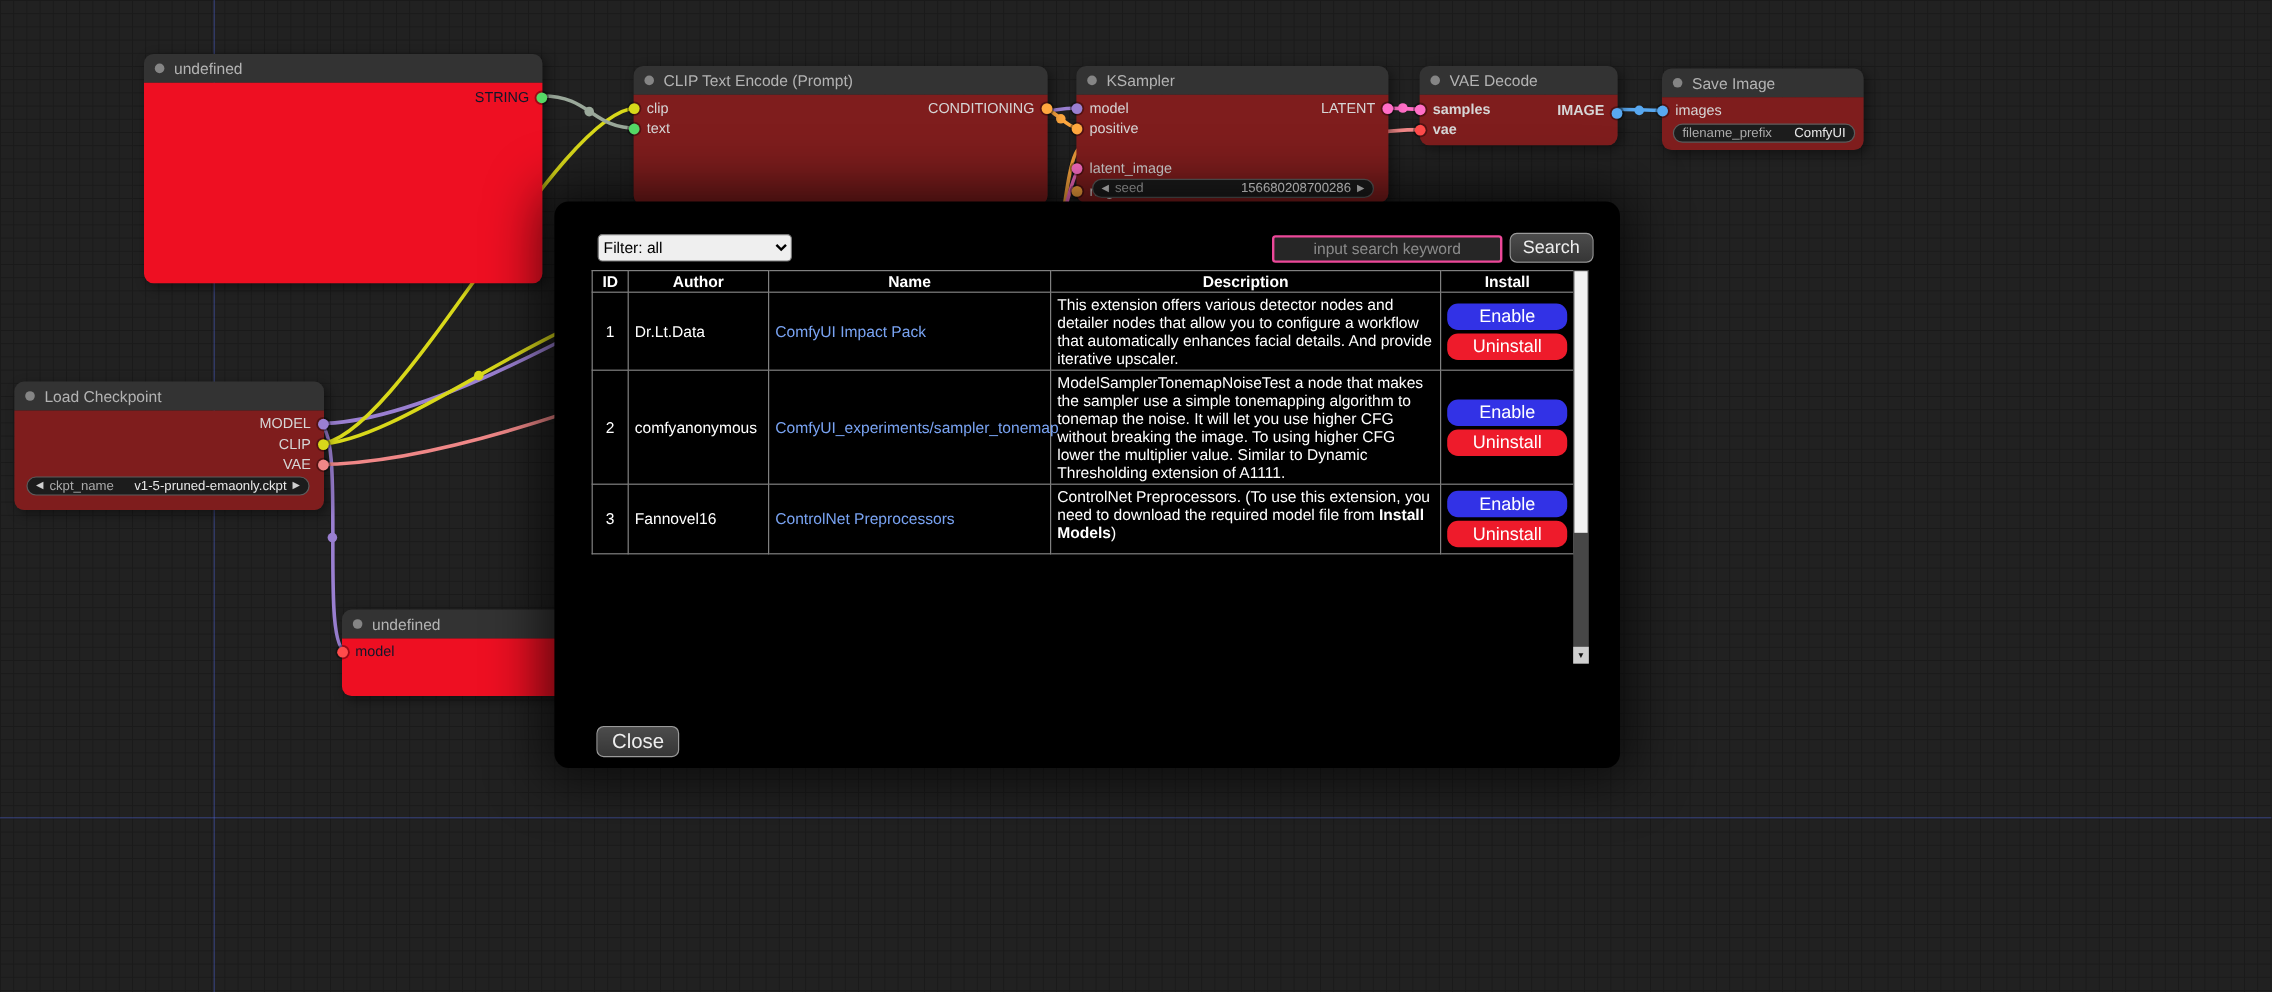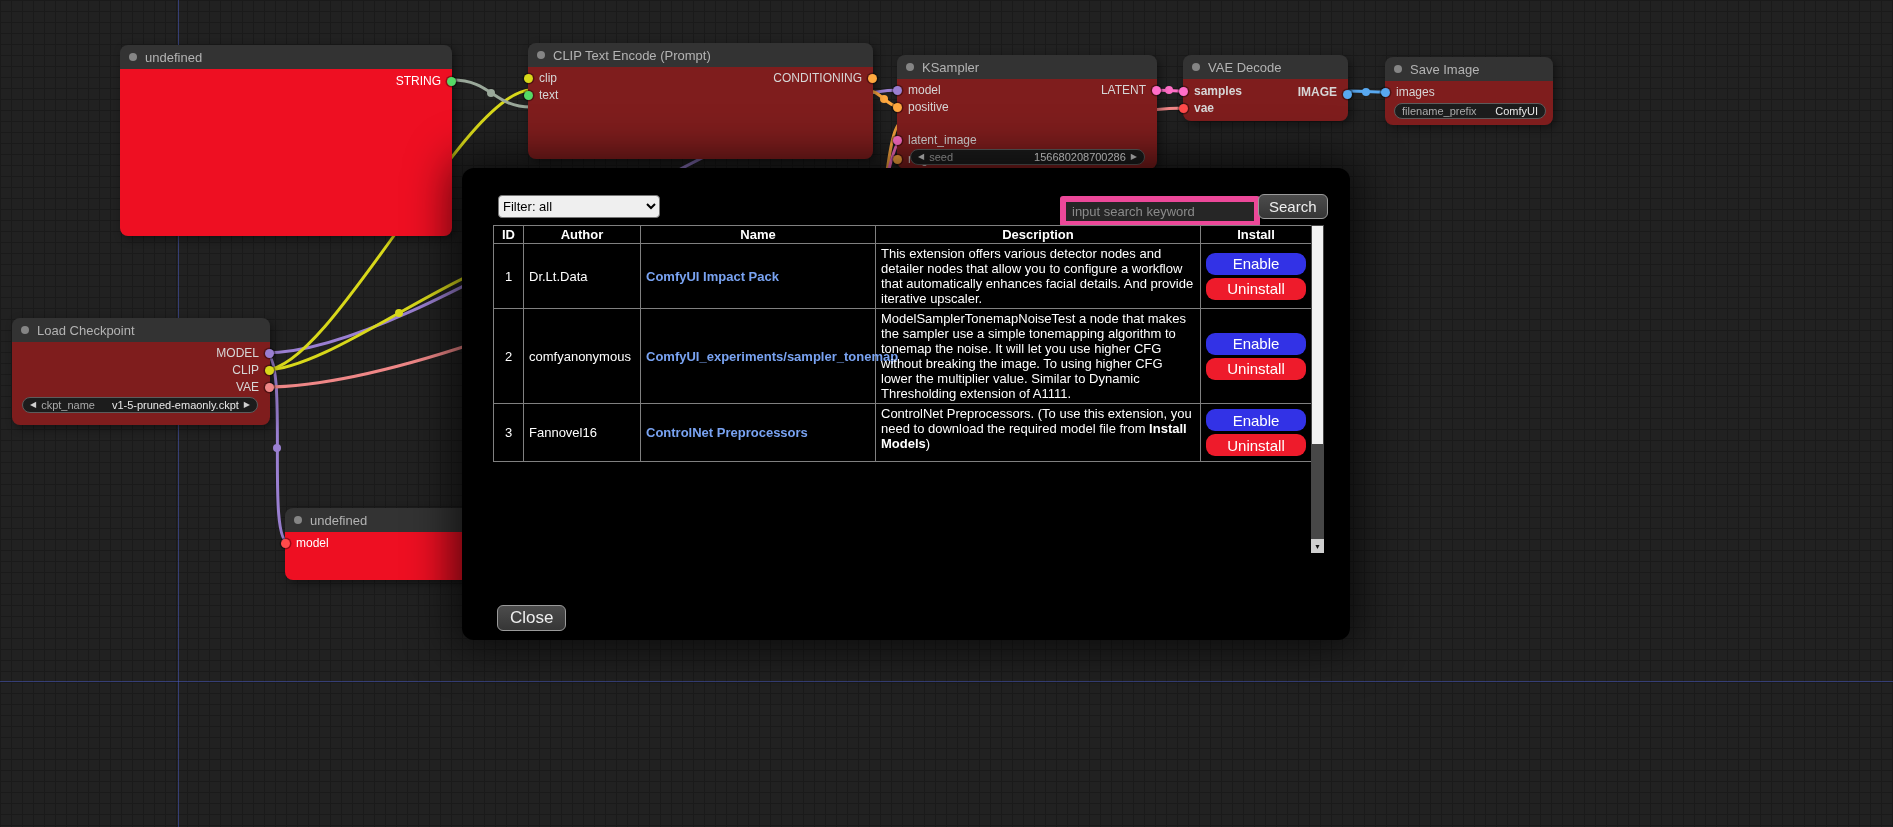--- a/index.html
+++ b/index.html
@@ -22,45 +22,45 @@
   .w-blue{stroke:var(--wire_blue);}     .f-blue{fill:var(--wire_blue);}
 
   .node{position:absolute;border-radius:8px;box-shadow:3px 3px 10px rgba(0,0,0,.45);font-size:13px;}
   .node-header{height:24px;background:#333;border-radius:8px 8px 0 0;display:flex;align-items:center;gap:8px;padding:0 9px;}
   .node-title{color:#b3b3b3;font-size:13px;white-space:nowrap;overflow:hidden;}
   .tdot{width:8px;height:8px;border-radius:50%;background:#858585;flex:none;}
   .node-body{position:relative;background:#7f1d1d;border-radius:0 0 8px 8px;}
   .node-body.red{background:var(--node_red);}
   .port{position:absolute;height:16px;display:flex;align-items:center;gap:6px;font-size:12px;color:#d6d6d6;white-space:nowrap;}
   .port.in{left:-4px;} .port.out{right:-4px;}
-  .port.onred{color:#ffffff;text-align:center;}
+  .port.onred{color:#0f172a;text-align:center;}
   .pdot{width:9px;height:9px;border-radius:50%;box-shadow:0 0 0 1.5px rgba(0,0,0,.35);flex:none;}
   .c-yellow{background:var(--wire_yellow);} .c-green{background:var(--wire_green);}
   .c-orange{background:var(--wire_orange);} .c-purple{background:var(--wire_purple);}
   .c-pink{background:var(--wire_pink);}     .c-salmon{background:var(--wire_salmon);}
   .c-red{background:var(--port_red);}       .c-blue{background:var(--wire_blue);}
   .widget{position:absolute;display:flex;align-items:center;background:#1c1c1c;border:1px solid #5c5c5c;border-radius:9px;height:16px;font-size:11px;color:#aaa;padding:0 7px;gap:5px;box-sizing:border-box;}
   .widget .arrow{font-size:8px;color:#cfcfcf;line-height:1;}
   .widget .wvalue{margin-left:auto;color:#e8e8e8;white-space:nowrap;overflow:hidden;}
 
   .dialog{position:absolute;left:462px;top:168px;width:888px;height:472px;background:#000000;border-radius:12px;box-shadow:0 0 45px 10px rgba(0,0,0,.65);}
   .filter-select{position:absolute;left:36px;top:27px;width:162px;height:23px;font-size:13px;font-family:"Liberation Sans",sans-serif;border-radius:4px;}
-  .search-input{position:absolute;left:598px;top:28px;width:176px;height:17px;background:#262626;border:6px solid #ec4899;border-radius:3px;color:#cfcfcf;font-size:13px;padding:1px 6px;font-family:"Liberation Sans",sans-serif;}
+  .search-input{position:absolute;left:598px;top:28px;width:176px;height:17px;background:#262626;border:2px solid #ec4899;border-radius:3px;color:#cfcfcf;font-size:13px;padding:1px 6px;font-family:"Liberation Sans",sans-serif;text-align:center;}
   .search-input::placeholder{color:#8b8b8b;}
   .gray-btn{color:#eee;background:linear-gradient(#4c4c4c,#363636);border:1px solid #9a9a9a;border-radius:6px;cursor:pointer;font-family:"Liberation Sans",sans-serif;}
   .search-btn{position:absolute;left:796px;top:26px;height:25px;padding:0 10px;font-size:15px;}
   .close-btn{position:absolute;left:35px;top:437px;padding:2px 12px;font-size:17px;}
 
   .table-wrap{position:absolute;left:31px;top:57px;width:831px;height:328px;}
   table.ext{border-collapse:collapse;table-layout:fixed;width:818px;font-size:13px;color:#fff;padding-left:10px;}
   table.ext th{background:#000;border:1px solid #808080;font-weight:bold;font-size:13px;height:17px;padding:0;}
   table.ext td{border:1px solid #808080;padding:2px 5px;}
   td.cid{text-align:center;}
   td.cdesc{vertical-align:top;line-height:15px;padding:1px 4px;}
-  a.ext-link{color:var(--link_blue);font-weight:bold;text-decoration:none;}
+  a.ext-link{color:var(--link_blue);font-weight:normal;text-decoration:none;}
   td.cinstall{text-align:center;padding:2px;margin-left:12px;}
   .btn-enable,.btn-uninstall{display:block;width:100px;height:22px;margin:3px auto;color:#fff;border:none;border-radius:9px;font-size:15px;cursor:pointer;font-family:"Liberation Sans",sans-serif;}
   .btn-enable{background:var(--enable_blue);}
   .btn-uninstall{background:var(--uninstall_red);}
   .scrollbar{position:absolute;left:818px;top:0;width:13px;height:328px;background:#474747;}
   .sb-thumb{position:absolute;left:1px;top:1px;width:11px;height:218px;background:#f2f2f2;}
   .sb-btn{position:absolute;left:0;bottom:0;width:13px;height:14px;background:#cfcfcf;color:#111;font-size:7px;display:flex;align-items:center;justify-content:center;}
 </style>
 </head>
 <body>
@@ -96,21 +96,21 @@
       <span class="node-title">undefined</span>
     </div>
     <div class="node-body red" style="height:167px;">
       <div class="port out onred" style="top:4px;">
         <span>STRING</span>
         <span class="pdot c-green"></span>
       </div>
     </div>
   </div>
 
-  <div class="node" style="left:528px;top:43px;width:345px;">
+  <div class="node" style="left:528px;top:55px;width:345px;">
     <div class="node-header">
       <span class="tdot"></span>
       <span class="node-title">CLIP Text Encode (Prompt)</span>
     </div>
     <div class="node-body" style="height:92px;">
       <div class="port in" style="top:3px;">
         <span class="pdot c-yellow"></span>
         <span>clip</span>
       </div>
       <div class="port in" style="top:20px;">

